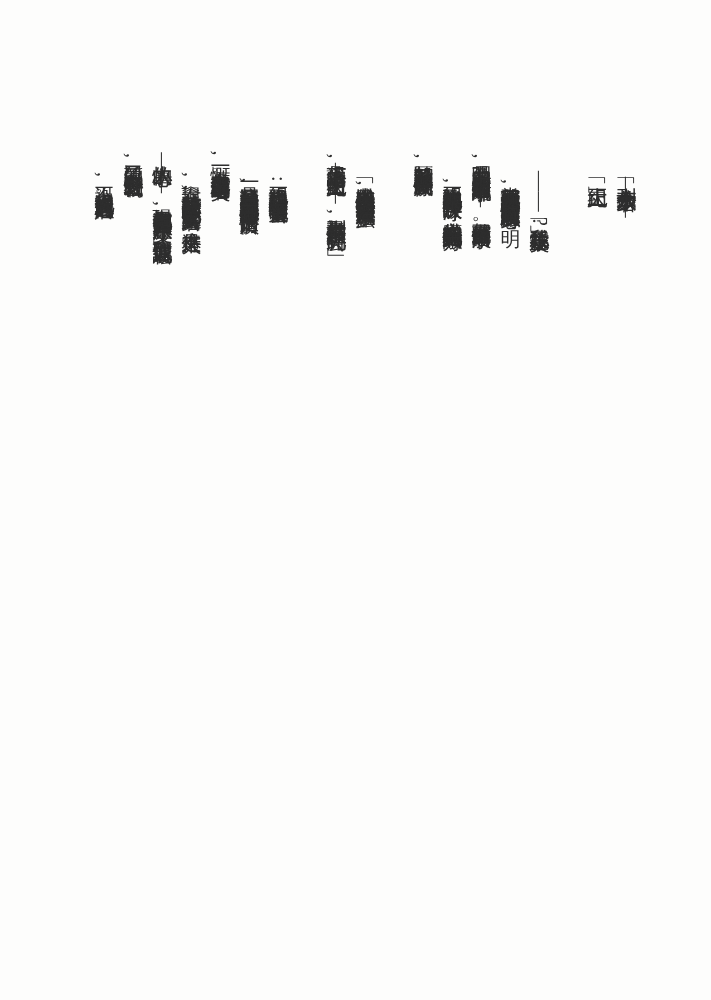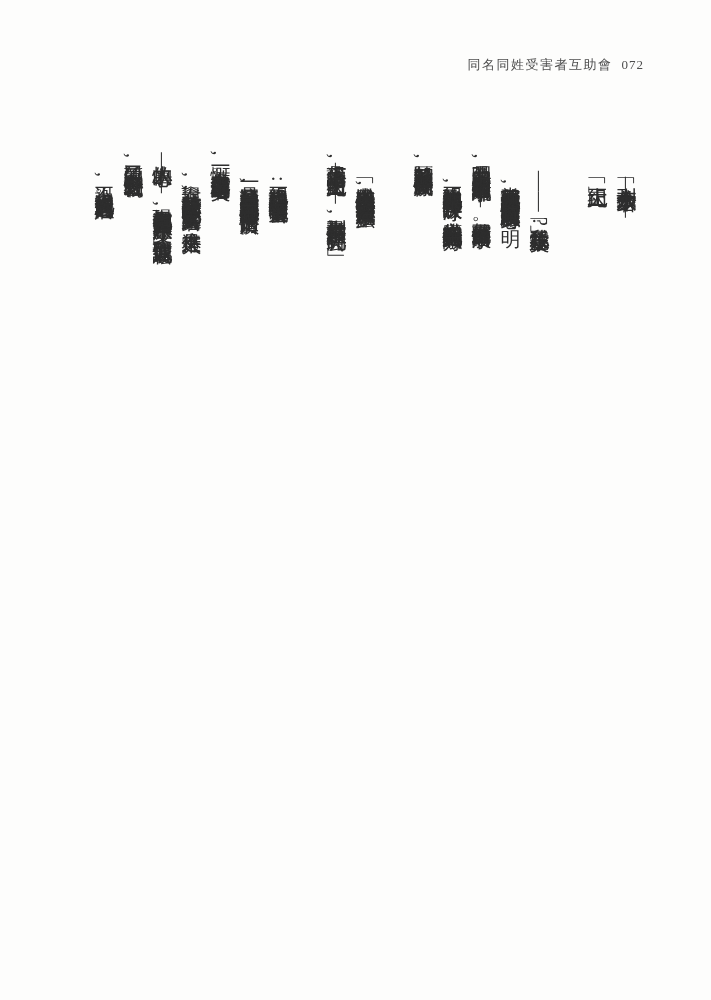--- a/index.html
+++ b/index.html
@@ -49,23 +49,20 @@
   }
   .gap {
     margin-block-start: 29px;
   }
 </style>
 </head>
 <body>
 
 <div class="page">
 
-  <div class="running-header">
-    <span>同名同姓受害者互助會</span><span class="page-num">072</span>
-  </div>
 
   <div class="vtext">
     <p class="vline indent">「本刊公布十六歲少年本名——</p>
     <p class="vline indent">「大山正紀」</p>
     <p class="vline indent gap">——「我」殺害愛美小妹妹?</p>
     <p class="vline indent">當他看著那以詭異字體寫成的標題時,司空見慣的名字頓時有如詛咒般侵蝕身心。明</p>
     <p class="vline">明是自己的名字,看起來卻有如陌生人的名字般疏離——但那確實是自己的名字沒錯。</p>
     <p class="vline indent">正紀強迫自己把視線從螢幕移開,再次深呼吸。心臟宛如從我方陣地全力衝刺到敵方</p>
     <p class="vline">禁區般劇烈跳動,簡直就快爆開了。</p>
     <p class="vline indent gap">「以非人道的殘忍手段無情奪走幼小的生命,卻因年僅十六歲而躲在《少年法》</p>

